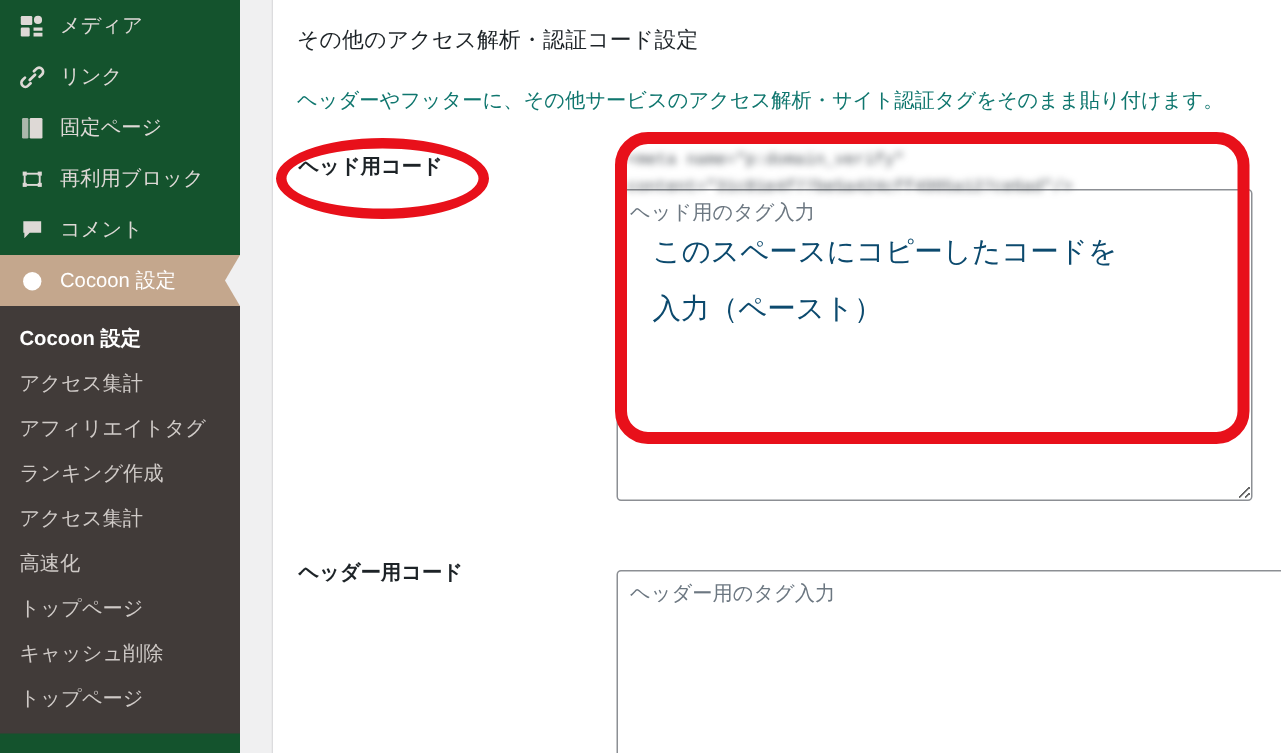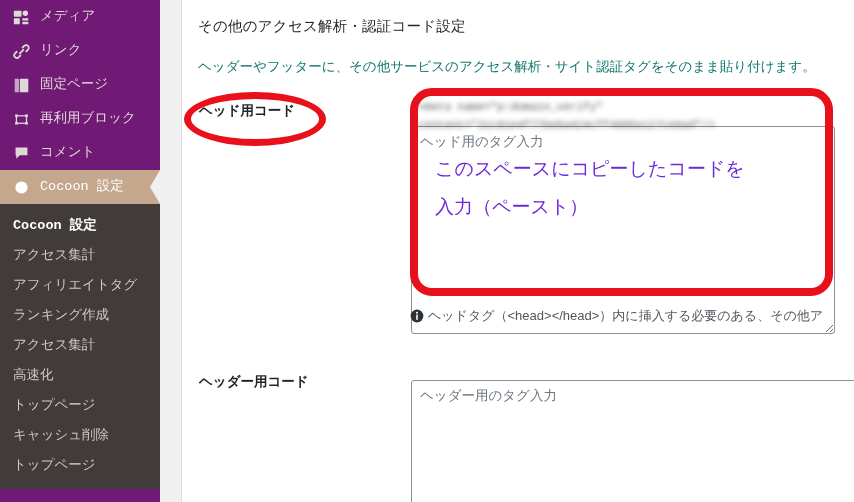--- a/index.html
+++ b/index.html
@@ -19,24 +19,23 @@
     overflow: hidden;
     background: #f0f0f1;
   }
 
   
   #sidebar {
     position: absolute;
     left: 0; top: 0;
     width: 160px;
     height: 502px;
-    background: #701a75;
+    background: #14532d;
     color: #d7d4d2;
     overflow: hidden;
-    font-family: Liberation Mono, monospace;
   }
 
   .menu-top { padding-top: 0; }
 
   .menu-item {
     position: relative;
     display: flex;
     align-items: center;
     height: 34px;
     padding: 0 0 0 11px;
@@ -176,21 +175,21 @@
     white-space: nowrap;
     pointer-events: none;
     user-select: none;
   }
 
   
   .annot-text {
     position: absolute;
     left: 253px; top: 150px;
     width: 380px;
-    color: #6d28d9;
+    color: #0c4a6e;
     font-size: 19px;
     line-height: 38px;
     white-space: nowrap;
     pointer-events: none;
   }
 
   
   #red-rect {
     position: absolute;
     left: 228px; top: 88px;
@@ -349,29 +348,19 @@
     </div>
 
     <div class="annot-text">
       <div>このスペースにコピーしたコードを</div>
       <div>入力（ペースト）</div>
     </div>
 
     <div id="red-rect"></div>
     <div id="red-ellipse"></div>
 
-    <div class="help-row">
-      <span class="info-icon">
-        <svg width="14" height="14" viewBox="0 0 16 16">
-          <circle cx="8" cy="8" r="7.3" fill="#2c3338"></circle>
-          <rect x="7.1" y="6.4" width="1.8" height="6" fill="#ffffff"></rect>
-          <circle cx="8" cy="4.2" r="1.15" fill="#ffffff"></circle>
-        </svg>
-      </span>
-      <span>ヘッドタグ（&lt;head&gt;&lt;/head&gt;）内に挿入する必要のある、その他ア</span>
-    </div>
 
     <label class="field-label" id="label-header">ヘッダー用コード</label>
 
     <textarea id="header-ta" class="code-area" placeholder="ヘッダー用のタグ入力" style=""></textarea>
 
   </main>
 </div>
 
 </body></html>

